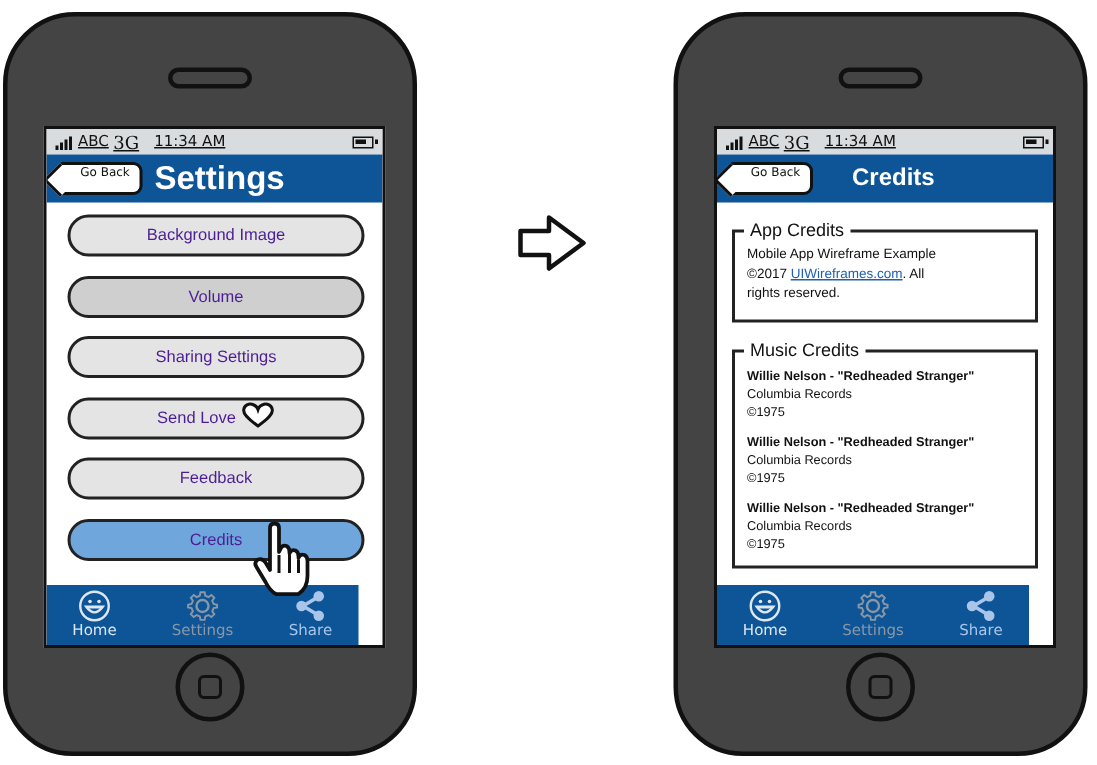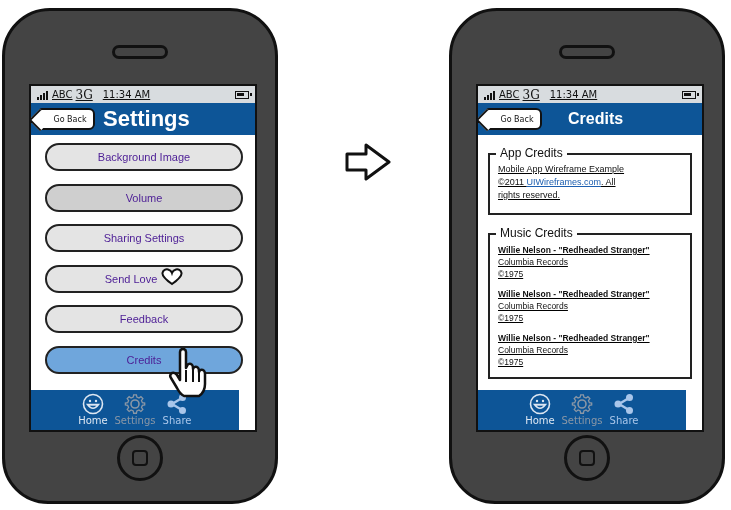--- a/index.html
+++ b/index.html
@@ -44,21 +44,21 @@
   .battery { margin-left: auto; width: 14px; height: 8px; border: 1.5px solid #111; position: relative; }
   .battery::before { content: ""; position: absolute; left: 1px; top: 1px; width: 7px; height: 3px; background: #111; }
   .battery::after { content: ""; position: absolute; right: -4px; top: 1px; width: 2px; height: 3px; background: #111; }
 
   .navbar {
     height: 32px; background: #0d5597; display: flex; align-items: center; position: relative;
   }
   .back-btn {
     position: relative; margin-left: 8px; height: 22px; width: 56px;
     background: #fff; border: 2px solid #111; border-radius: 3px 6px 6px 3px;
-    font-size: 8px; color: #111; display: flex; align-items: center; justify-content: center;
+    font-size: 8px; color: #111; display: flex; align-items: flex-start; justify-content: center;
     padding-left: 6px;
   }
   .back-btn::before {
     content: ""; position: absolute; left: -9px; top: 2px; width: 14px; height: 14px;
     background: #fff; border-left: 2px solid #111; border-bottom: 2px solid #111;
     transform: rotate(45deg);
   }
   .nav-title { color: #fff; font-weight: bold; font-family: "Liberation Sans", sans-serif; }
   .left .nav-title { font-size: 22px; margin-left: 8px; }
   .right .nav-title { font-size: 16px; margin-left: 26px; }
@@ -68,34 +68,34 @@
     height: 28px; margin-bottom: 12.5px; border: 2px solid #222; border-radius: 16px;
     background: #e4e4e4; display: flex; align-items: center; justify-content: center;
     font-size: 11px; color: #4c1d95; font-family: "Liberation Sans", sans-serif;
   }
   .pill.dark { background: #cfcfcf; }
   .pill.selected { background: #6fa6dc; }
   .heart { margin-left: 4px; font-size: 18px; line-height: 1; }
 
   .tabbar {
     position: absolute; left: 0; right: 16px; bottom: 0; height: 40px; background: #0d5597;
-    display: flex; justify-content: center; gap: 4px; padding-top: 3px;
+    display: flex; justify-content: center; gap: 34px; padding-top: 3px;
   }
   .tab { display: flex; flex-direction: column; align-items: center; width: 38px; font-size: 10px; }
   .tab .ic { height: 22px; display: flex; align-items: center; justify-content: center; }
   .tab.home { color: #dde7f2; }
   .tab.settings { color: #8a97a6; }
   .tab.share { color: #a9c6ea; }
 
   .hand { position: absolute; left: 168px; top: 348px; }
 
   .arrow { position: absolute; left: 344px; top: 143px; }
 
   .fieldset {
-    position: relative; border: 2px solid #222; margin: 12px 10px; background: #fff; text-decoration: underline;
+    position: relative; border: 2px solid #222; margin: 12px 10px; background: #fff;
   }
   .fs-legend {
     position: absolute; top: -9px; left: 6px; background: #fff; padding: 0 4px;
     font-size: 12px; color: #111; font-family: "Liberation Sans", sans-serif;
   }
   .fs-body { font-size: 9px; color: #111; font-family: "Liberation Sans", sans-serif; line-height: 13px; }
   .fs-body a { color: #1d5fb0; text-decoration: underline; }
   .credit-entry { margin-bottom: 8px; line-height: 12px; }
   .credit-entry .artist { font-weight: bold; font-size: 8.5px; }
   .credit-entry .meta { font-size: 8.5px; }
@@ -224,21 +224,21 @@
       <div class="back-btn">
         <span style="position:relative">Go Back</span>
       </div>
       <span class="nav-title">Credits</span>
     </div>
 
     <div class="fieldset" style="margin-top:18px; height:62px; padding:8px 8px 0 8px;">
       <span class="fs-legend">App Credits</span>
       <div class="fs-body">
         <div>Mobile App Wireframe Example</div>
-        <div><span>©2011 </span><a>UIWireframes.com</a><span>. All</span></div>
+        <div><span>©2017 </span><a>UIWireframes.com</a><span>. All</span></div>
         <div>rights reserved.</div>
       </div>
     </div>
 
     <div class="fieldset" style="margin-top:18px; height:146px; padding:9px 8px 0 8px;">
       <span class="fs-legend">Music Credits</span>
       <div class="fs-body">
         <div class="credit-entry">
           <div class="artist">Willie Nelson - "Redheaded Stranger"</div>
           <div class="meta">Columbia Records</div>

